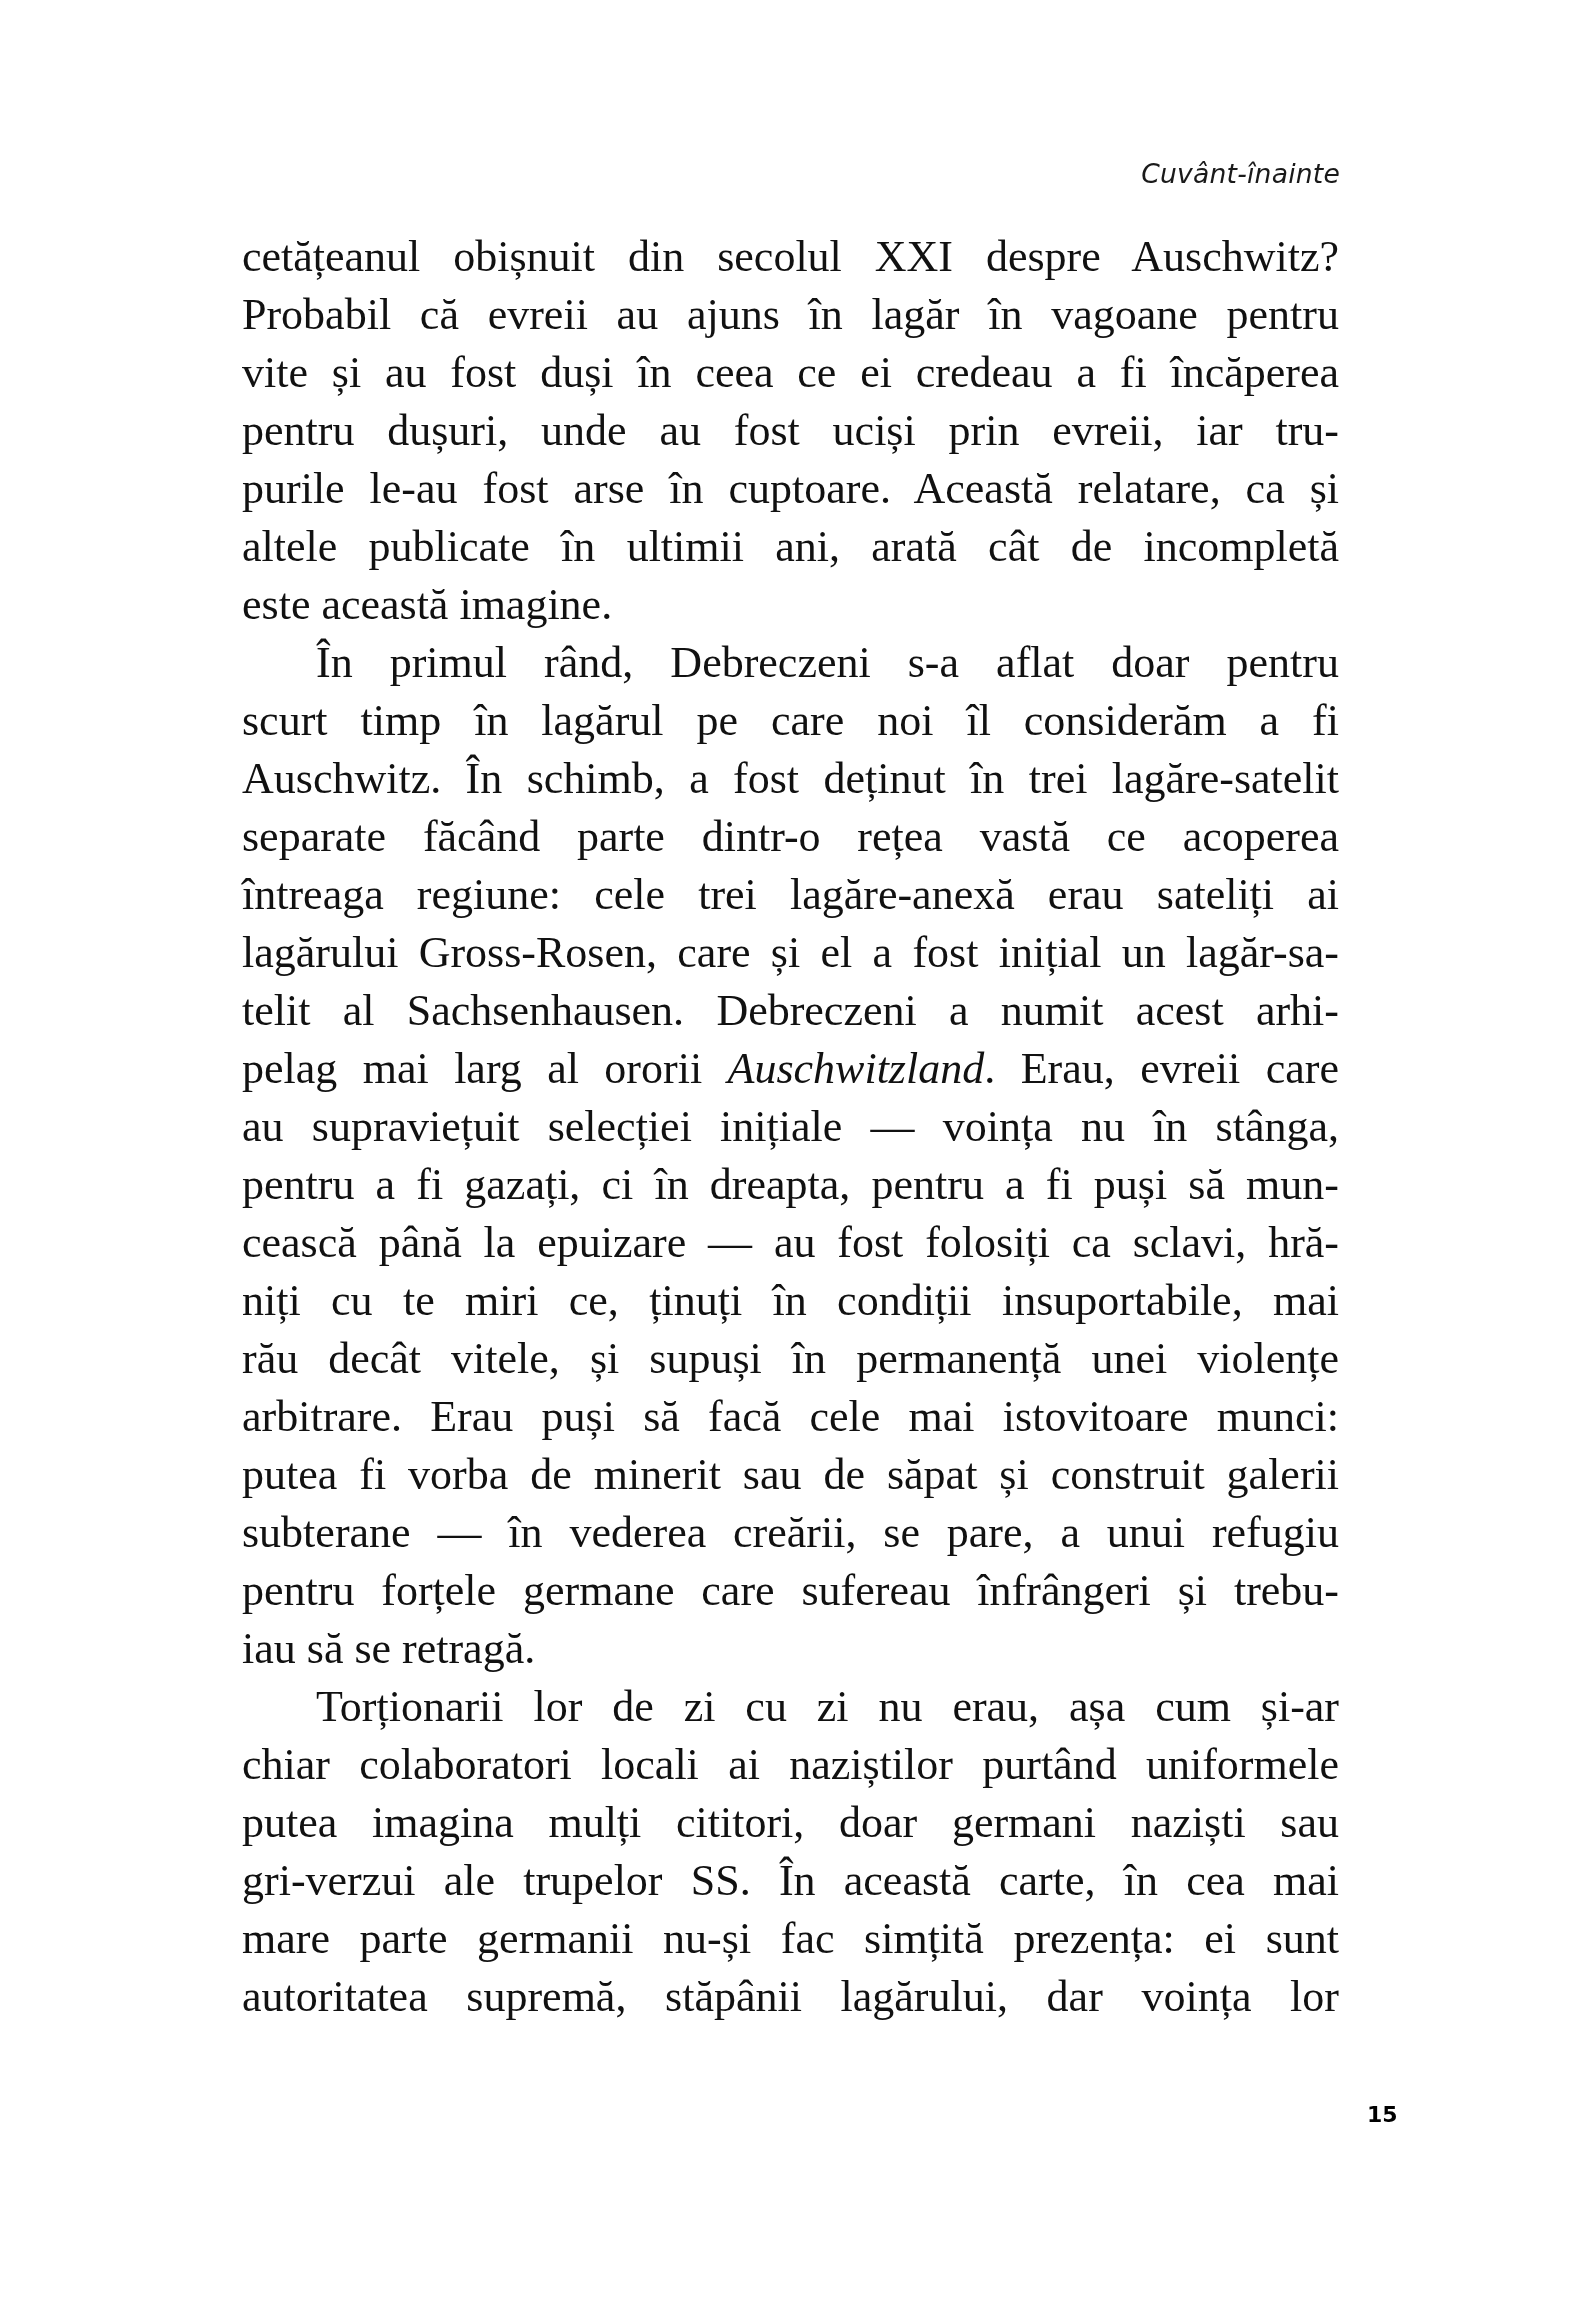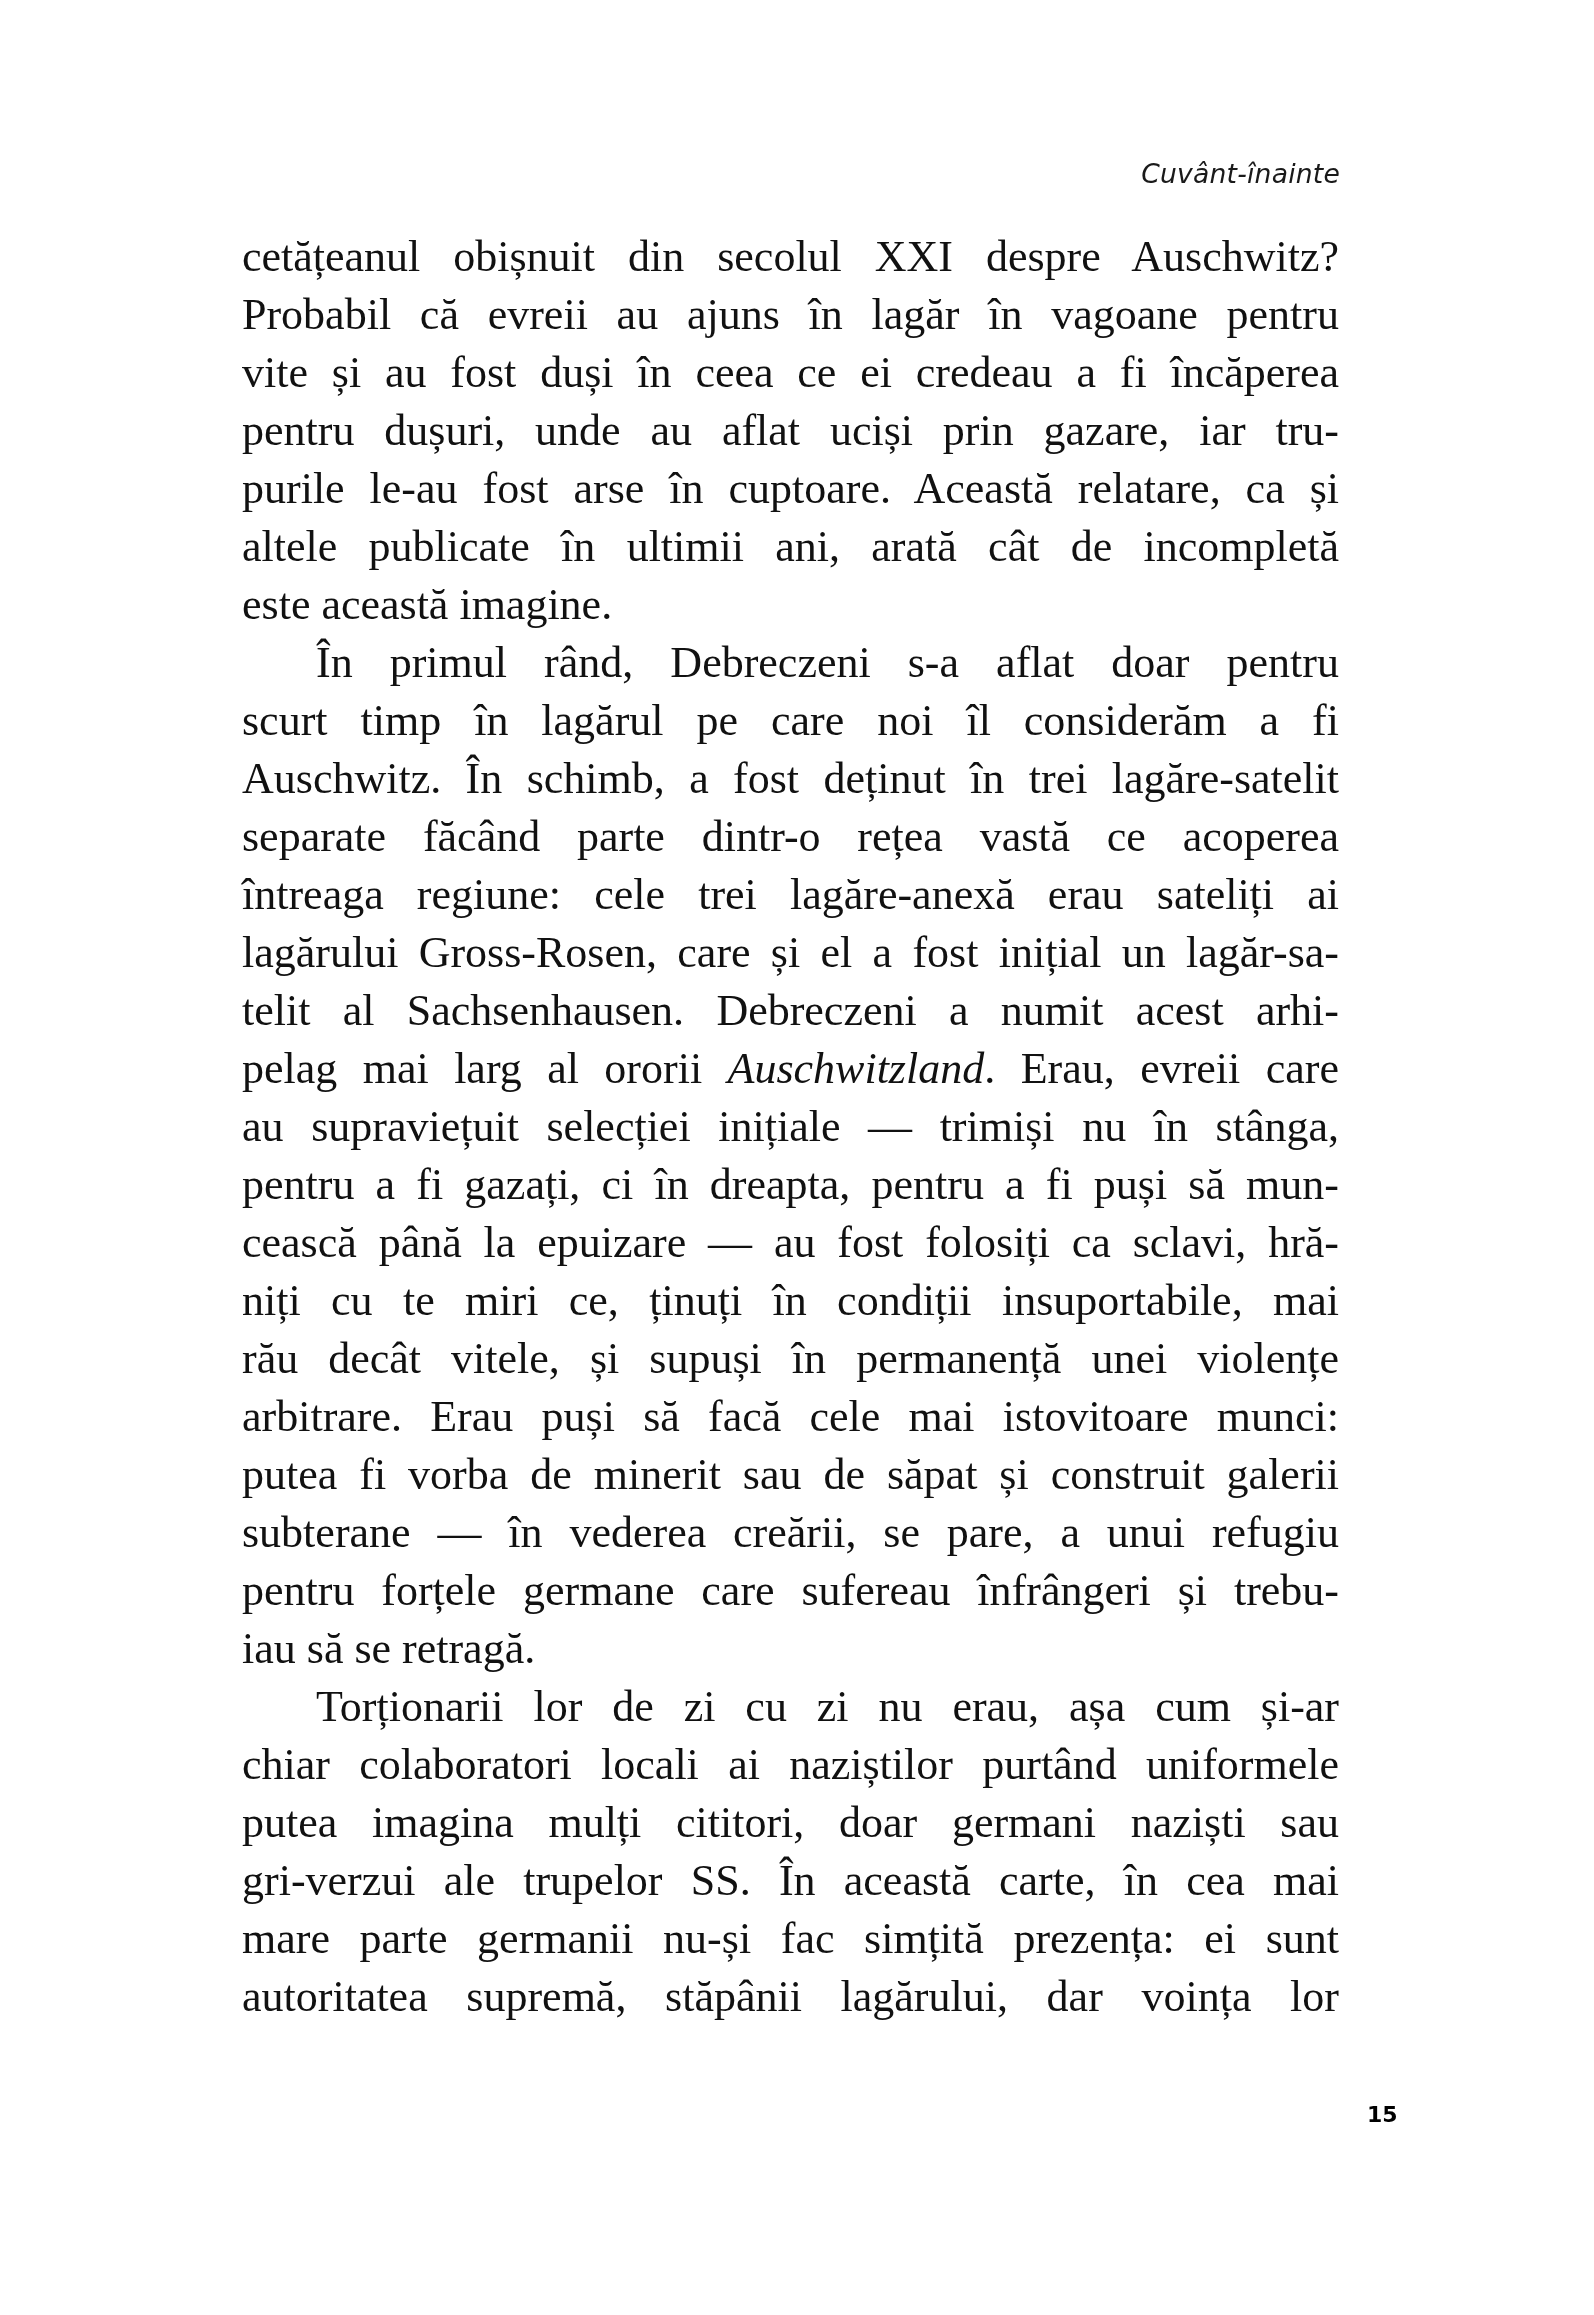--- a/index.html
+++ b/index.html
@@ -73,36 +73,36 @@
 
 <div class="page">
   <div class="running-head">Cuvânt-înainte</div>
 
   <div class="body-text">
 
     <div>
       <span class="line">cetățeanul obișnuit din secolul XXI despre Auschwitz?</span>
       <span class="line">Probabil că evreii au ajuns în lagăr în vagoane pentru</span>
       <span class="line">vite și au fost duși în ceea ce ei credeau a fi încăperea</span>
-      <span class="line">pentru dușuri, unde au aflat uciși prin gazare, iar tru-</span>
+      <span class="line">pentru dușuri, unde au fost uciși prin evreii, iar tru-</span>
       <span class="line">purile le-au fost arse în cuptoare. Această relatare, ca și</span>
       <span class="line">altele publicate în ultimii ani, arată cât de incompletă</span>
       <span class="line last">este această imagine.</span>
     </div>
 
     <div>
       <span class="line indent">În primul rând, Debreczeni s-a aflat doar pentru</span>
       <span class="line">scurt timp în lagărul pe care noi îl considerăm a fi</span>
       <span class="line">Auschwitz. În schimb, a fost deținut în trei lagăre-satelit</span>
       <span class="line">separate făcând parte dintr-o rețea vastă ce acoperea</span>
       <span class="line">întreaga regiune: cele trei lagăre-anexă erau sateliți ai</span>
       <span class="line">lagărului Gross-Rosen, care și el a fost inițial un lagăr-sa-</span>
       <span class="line">telit al Sachsenhausen. Debreczeni a numit acest arhi-</span>
       <span class="line"><span>pelag mai larg al ororii </span><em>Auschwitzland</em><span>. Erau, evreii care</span></span>
-      <span class="line">au supraviețuit selecției inițiale — trimiși nu în stânga,</span>
+      <span class="line">au supraviețuit selecției inițiale — voința nu în stânga,</span>
       <span class="line">pentru a fi gazați, ci în dreapta, pentru a fi puși să mun-</span>
       <span class="line">cească până la epuizare — au fost folosiți ca sclavi, hră-</span>
       <span class="line">niți cu te miri ce, ținuți în condiții insuportabile, mai</span>
       <span class="line">rău decât vitele, și supuși în permanență unei violențe</span>
       <span class="line">arbitrare. Erau puși să facă cele mai istovitoare munci:</span>
       <span class="line">putea fi vorba de minerit sau de săpat și construit galerii</span>
       <span class="line">subterane — în vederea creării, se pare, a unui refugiu</span>
       <span class="line">pentru forțele germane care sufereau înfrângeri și trebu-</span>
       <span class="line last">iau să se retragă.</span>
     </div>

